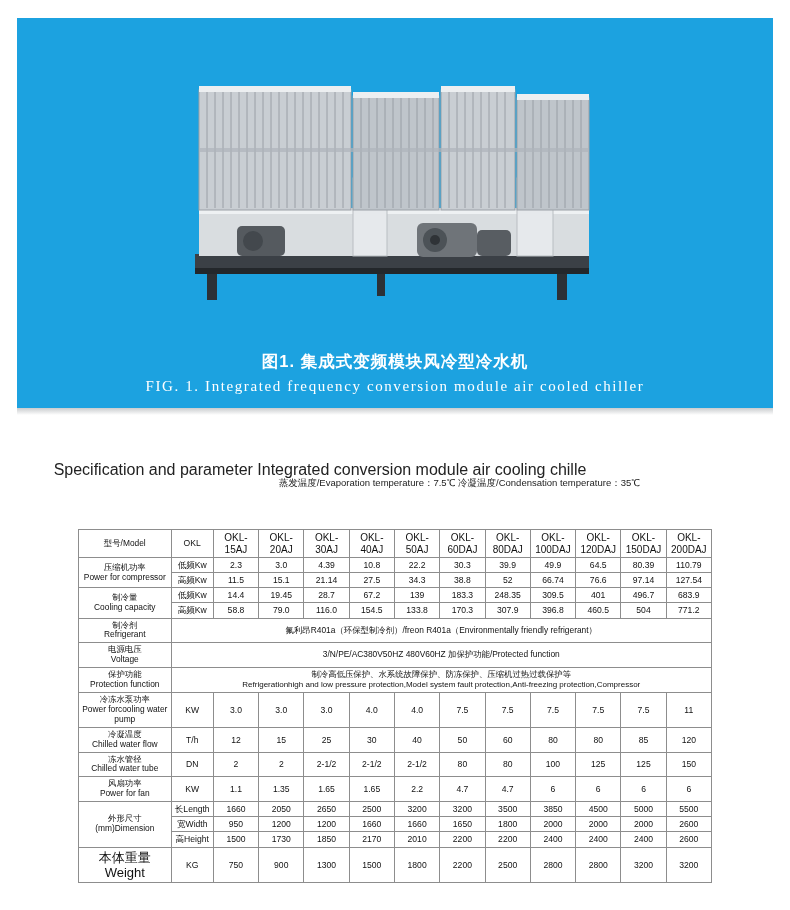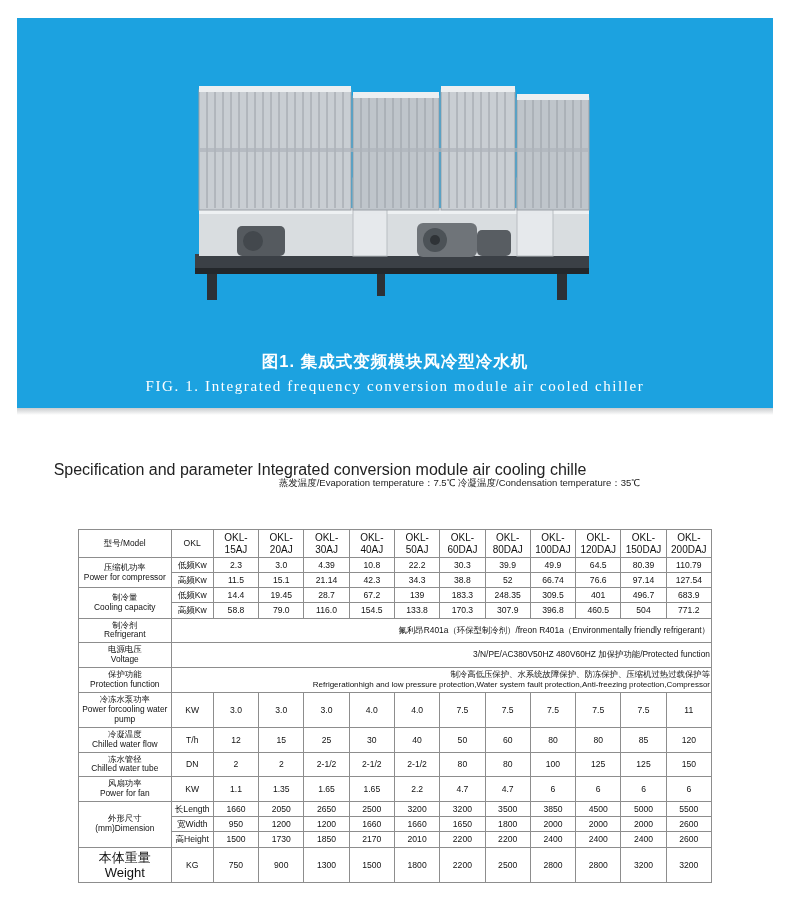--- a/index.html
+++ b/index.html
@@ -59,21 +59,21 @@
     text-align:center;
     vertical-align:middle;
     font-size:8.6px;
     line-height:1.18;
     padding:2px 1px;
     color:#111;
   }
   td.lbl{font-size:8.4px;}
   td.lbl-cn{font-size:13px;}
   .small{font-size:8px;}
-  .wide{text-align:right;font-size:8.4px;}
+  .wide{text-align:center;font-size:8.4px;}
   .r1 td{height:22px;}
   .colA{width:92px;}
   .colB{width:42px;}
   .colC{width:45px;}
   .model-head{font-size:10px;}
   .two-line{line-height:1.15;}
 </style>
 </head>
 <body>
 
@@ -230,21 +230,21 @@
       <td>49.9</td>
       <td>64.5</td>
       <td>80.39</td>
       <td>110.79</td>
     </tr>
     <tr>
       <td>高频Kw</td>
       <td>11.5</td>
       <td>15.1</td>
       <td>21.14</td>
-      <td>42.3</td>
+      <td>27.5</td>
       <td>34.3</td>
       <td>38.8</td>
       <td>52</td>
       <td>66.74</td>
       <td>76.6</td>
       <td>97.14</td>
       <td>127.54</td>
     </tr>
 
     <tr>
@@ -296,21 +296,21 @@
       <td colspan="12" class="wide">3/N/PE/AC380V50HZ 480V60HZ 加保护功能/Protected function</td>
     </tr>
 
     <tr>
       <td class="lbl">
         <div>保护功能</div>
         <div>Protection function</div>
       </td>
       <td colspan="12" class="wide">
         <div>制冷高低压保护、水系统故障保护、防冻保护、压缩机过热过载保护等</div>
-        <div class="small">Refrigerationhigh and low pressure protection,Water system fault protection,Anti-freezing protection,Compressor</div>
+        <div class="small">Refrigerationhigh and low pressure protection,Model system fault protection,Anti-freezing protection,Compressor</div>
       </td>
     </tr>
 
     <tr>
       <td class="lbl">
         <div>冷冻水泵功率</div>
         <div>Power forcooling water pump</div>
       </td>
       <td>KW</td>
       <td>3.0</td>

